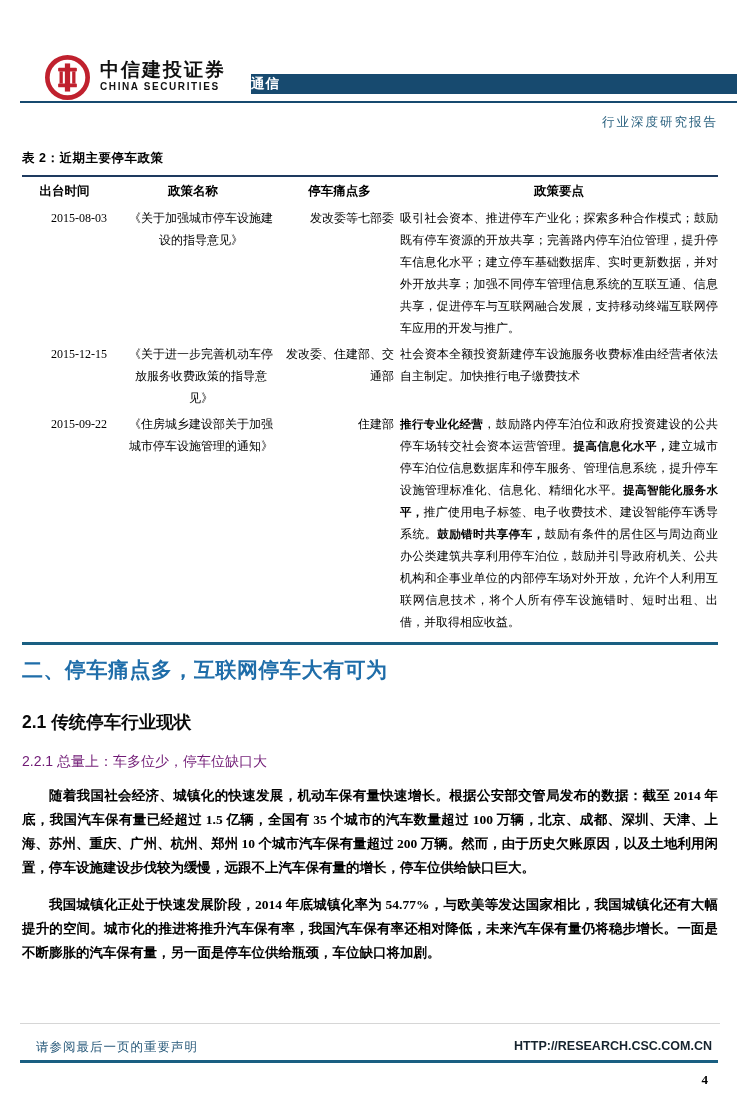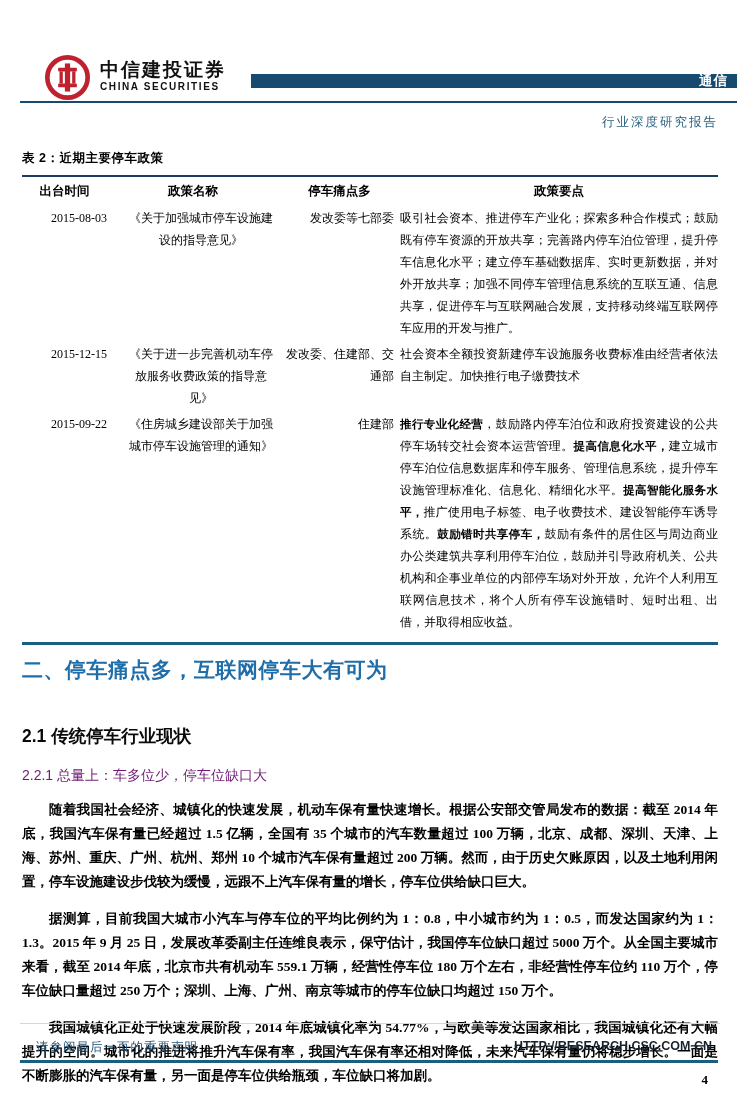--- a/index.html
+++ b/index.html
@@ -20,23 +20,23 @@
     position: absolute; left: 100px; top: 57px;
     font-family: "Liberation Sans", sans-serif;
     font-size: 19px; font-weight: bold; color: #111; letter-spacing: 2px;
   }
   .brand-en {
     position: absolute; left: 100px; top: 81px;
     font-family: Liberation Sans, sans-serif;
     font-size: 10px; font-weight: 600; color: #111; letter-spacing: 1.6px;
   }
   .banner {
-    position: absolute; left: 251px; top: 74px; width: 486px; height: 14px;
+    position: absolute; left: 251px; top: 74px; width: 486px; height: 20px;
     background: #174A6F;
-    display: flex; align-items: center; justify-content: flex-end;
+    display: flex; align-items: center; justify-content: flex-start;
     padding-right: 9px;
   }
   .banner-label {
     color: #ffffff; font-family: "Liberation Sans", sans-serif;
     font-size: 13.5px; font-weight: bold; letter-spacing: 1px;
   }
   .header-rule {
     position: absolute; left: 20px; top: 101px; width: 717px; height: 2px;
     background: #174A6F;
   }
@@ -78,21 +78,21 @@
     letter-spacing: .5px;
   }
   .divider-teal { margin-top: 9px; height: 2.5px; background: #1A5F82; }
 
   .h1 {
     margin-top: 11px;
     font-family: "Liberation Sans", sans-serif;
     font-size: 21px; font-weight: bold; color: #1F6DA9; letter-spacing: .5px;
   }
   .h2 {
-    margin-top: 40px;
+    margin-top: 26px;
     font-family: "Liberation Sans", sans-serif;
     font-size: 17.5px; font-weight: bold; color: #0a0a0a;
   }
   .h3 {
     margin-top: 19px;
     font-family: "Liberation Sans", sans-serif;
     font-size: 14px; font-weight: 400; color: #701a75;
   }
   .paras { margin-top: 13px; font-weight: bold; }
   .paras p {
@@ -170,21 +170,20 @@
       </div>
 
     <div class="divider-teal"></div>
 
     <div class="h1">二、停车痛点多，互联网停车大有可为</div>
     <div class="h2">2.1 传统停车行业现状</div>
     <div class="h3">2.2.1 总量上：车多位少，停车位缺口大</div>
 
     <div class="paras" id="paras">
         <p>随着我国社会经济、城镇化的快速发展，机动车保有量快速增长。根据公安部交管局发布的数据：截至 2014 年底，我国汽车保有量已经超过 1.5 亿辆，全国有 35 个城市的汽车数量超过 100 万辆，北京、成都、深圳、天津、上海、苏州、重庆、广州、杭州、郑州 10 个城市汽车保有量超过 200 万辆。然而，由于历史欠账原因，以及土地利用闲置，停车设施建设步伐较为缓慢，远跟不上汽车保有量的增长，停车位供给缺口巨大。</p>
-        <p>据测算，目前我国大城市小汽车与停车位的平均比例约为 1：0.8，中小城市约为 1：0.5，而发达国家约为 1：1.3。2015 年 9 月 25 日，发展改革委副主任连维良表示，保守估计，我国停车位缺口超过 5000 万个。从全国主要城市来看，截至 2014 年底，北京市共有机动车 559.1 万辆，经营性停车位 180 万个左右，非经营性停车位约 110 万个，停车位缺口量超过 250 万个；深圳、上海、广州、南京等城市的停车位缺口均超过 150 万个。</p>
         <p>我国城镇化正处于快速发展阶段，2014 年底城镇化率为 54.77%，与欧美等发达国家相比，我国城镇化还有大幅提升的空间。城市化的推进将推升汽车保有率，我国汽车保有率还相对降低，未来汽车保有量仍将稳步增长。一面是不断膨胀的汽车保有量，另一面是停车位供给瓶颈，车位缺口将加剧。</p>
       </div>
   </div>
 
   <div class="footer-divider-light"></div>
   <div class="footer-disclaimer">请参阅最后一页的重要声明</div>
   <a class="footer-url" href="#">HTTP://RESEARCH.CSC.COM.CN</a>
   <div class="footer-rule"></div>
   <div class="page-number">4</div>
 

